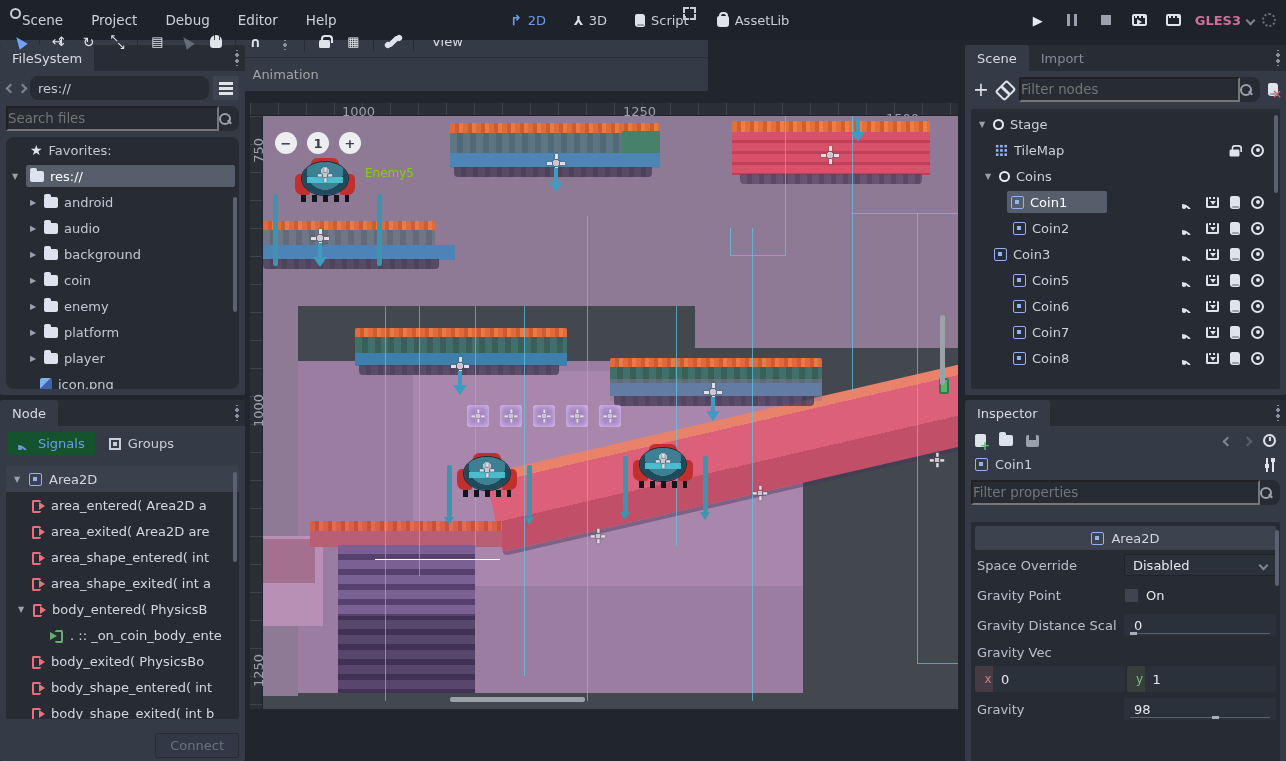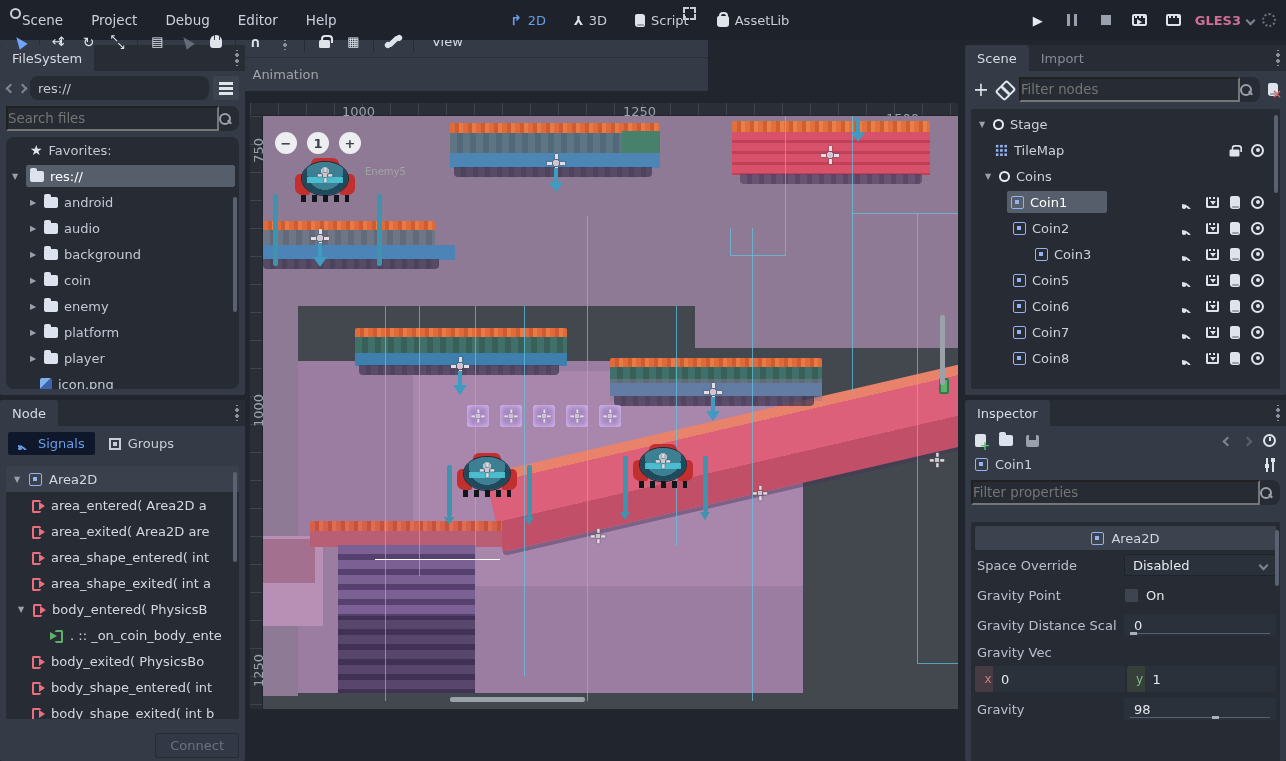--- a/index.html
+++ b/index.html
@@ -122,21 +122,21 @@
   .fs-tree{position:absolute;left:6px;right:6px;top:92px;bottom:6px;overflow:hidden}
   .trow{display:flex;align-items:center;height:26px;gap:6px;padding:0 4px;white-space:nowrap}
   .trow .lbl{overflow:hidden;text-overflow:ellipsis}
   .selwrap{display:flex;align-items:center;gap:6px;flex:1;height:22px;padding:0 4px;border-radius:2px}
   .selwrap.sel{background:#565e6c;color:#fff}
 
   
   #node{left:0;top:400px;width:245px;height:361px}
   .sig-tabs{display:flex;align-items:center;gap:4px;padding:6px 8px 4px}
   .sig-tab{display:flex;align-items:center;gap:7px;padding:4px 10px;border-radius:2px}
-  .sig-tab.active{background:#0f172a;color:#6c9ce8}
+  .sig-tab.active{background:#14532d;color:#6c9ce8}
   .i-groupsq{width:12px;height:12px;border:2px solid #c8cdd6}
   .i-groupsq::after{content:"";position:absolute;left:2px;top:2px;width:4px;height:4px;background:#c8cdd6}
   .sig-tree{position:absolute;left:6px;right:6px;top:66px;bottom:42px;background:#262b34;border-radius:2px;overflow:hidden}
   .srow{display:flex;align-items:center;height:26px;gap:7px;padding:0 6px;white-space:nowrap;color:#d2d7e0}
   .srow.head{background:#3a414d}
   .connect-row{position:absolute;right:6px;bottom:8px}
   .connect-btn{padding:4px 14px;background:#323845;border:1px solid #272c35;border-radius:2px;color:#6b7280}
 
   
   #ctab{left:250px;top:45px;width:708px;height:26px;background:#272c35;display:flex;align-items:flex-end}
@@ -557,21 +557,21 @@
         <span class="ebar" style="left:-22px;top:36px;height:72px"></span>
         <span class="ebar" style="left:82px;top:36px;height:72px"></span>
         <span class="wl"></span>
           <span class="wr"></span>
           <span class="fin"></span>
         <span class="shell"></span>
           <span class="visor"></span>
           <span class="legs"></span>
         <span class="giz sm" style="left:21px;top:8px"></span>
       </div>
-      <div class="abs" style="left:102px;top:50px;font-size:10px;color:#a3a3a3">Enemy5</div>
+      <div class="abs" style="left:102px;top:50px;font-size:12px;color:#84cc16">Enemy5</div>
       <div class="enemy" style="left:194px;top:337px">
         <span class="ebar arr" style="left:-10px;top:12px;height:52px"></span>
         <span class="ebar arr" style="left:70px;top:12px;height:52px"></span>
         <span class="wl"></span>
           <span class="wr"></span>
           <span class="fin"></span>
         <span class="shell"></span>
           <span class="visor"></span>
           <span class="legs"></span>
         <span class="giz sm" style="left:21px;top:8px"></span>
@@ -681,21 +681,21 @@
       <div class="ntrow" style="padding-left:42px">
         <span class="ic i-area"></span>
           <span>Coin2</span>
         <span class="rowicons">
             <span class="ic i-rss"></span>
             <span class="ic i-group"></span>
             <span class="ic i-script"></span>
             <span class="ic i-eye"></span>
           </span>
       </div>
-      <div class="ntrow" style="padding-left:64px">
+      <div class="ntrow" style="padding-left:23px">
         <span class="ic i-area"></span>
           <span>Coin3</span>
         <span class="rowicons">
             <span class="ic i-rss"></span>
             <span class="ic i-group"></span>
             <span class="ic i-script"></span>
             <span class="ic i-eye"></span>
           </span>
       </div>
       <div class="ntrow" style="padding-left:42px">

